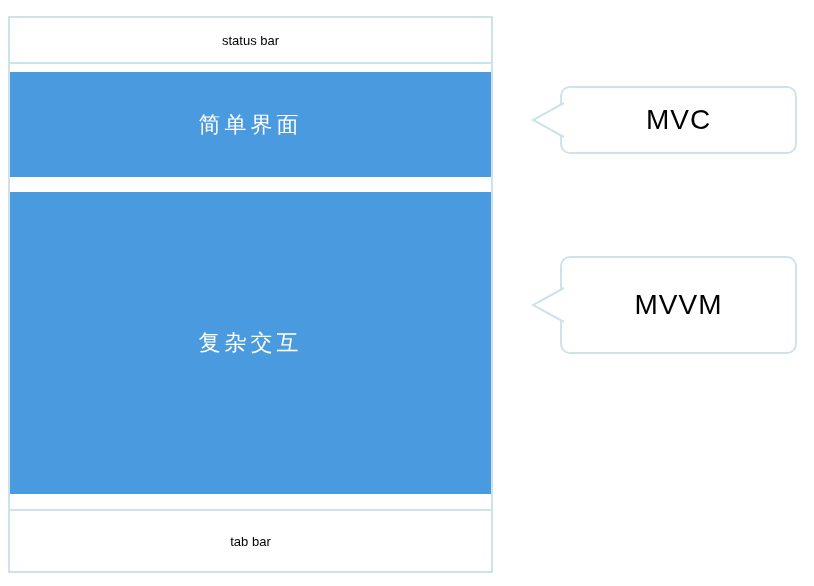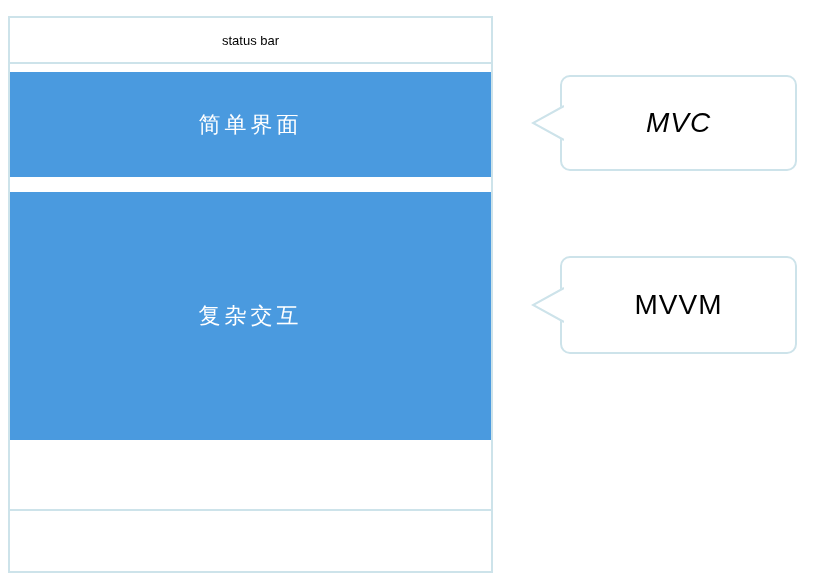--- a/index.html
+++ b/index.html
@@ -57,35 +57,35 @@
     display: flex;
     align-items: center;
     justify-content: center;
   }
   .screen-block .screen-label {
     color: var(--text-light);
     font-size: 22px;
     letter-spacing: 4px;
   }
   .screen-simple { top: 54px; height: 105px; }
-  .screen-complex { top: 174px; height: 248px; }
+  .screen-complex { top: 174px; height: 302px; }
 
   
   .callout {
     position: absolute;
     left: 560px;
     width: 237px;
     border: 2px solid var(--border);
     border-radius: 10px;
     background: var(--bg);
     display: flex;
     align-items: center;
     justify-content: center;
   }
-  .callout-mvc  { top: 75px;  height: 96px; font-style: italic; }
+  .callout-mvc  { top: 86px;  height: 68px; }
   .callout-mvvm { top: 256px; height: 98px; }
   .callout-label {
     font-size: 28px;
     color: var(--text-dark);
     letter-spacing: 1px;
   }
   .callout-tail {
     position: absolute;
     left: -31px;
     top: 50%;
@@ -108,20 +108,23 @@
 
     <div class="screen-block screen-simple">
       <span class="screen-label">简单界面</span>
     </div>
 
     <div class="screen-block screen-complex">
       <span class="screen-label">复杂交互</span>
     </div>
 
     <div class="divider divider-bottom"></div>
+    <div class="section tab-section">
+      <span class="bar-label">tab bar</span>
+    </div>
 
   </div>
 
   <div class="callout callout-mvc">
     <svg class="callout-tail" viewBox="0 0 33 36" xmlns="http://www.w3.org/2000/svg">
       <path d="M33,0 L2,18 L33,36 Z" fill="#FFFFFF" stroke="none"></path>
       <path d="M33,1 L2,18 L33,35" fill="none" stroke="#CDE3EA" stroke-width="2"></path>
     </svg>
     <span class="callout-label">MVC</span>
   </div>

